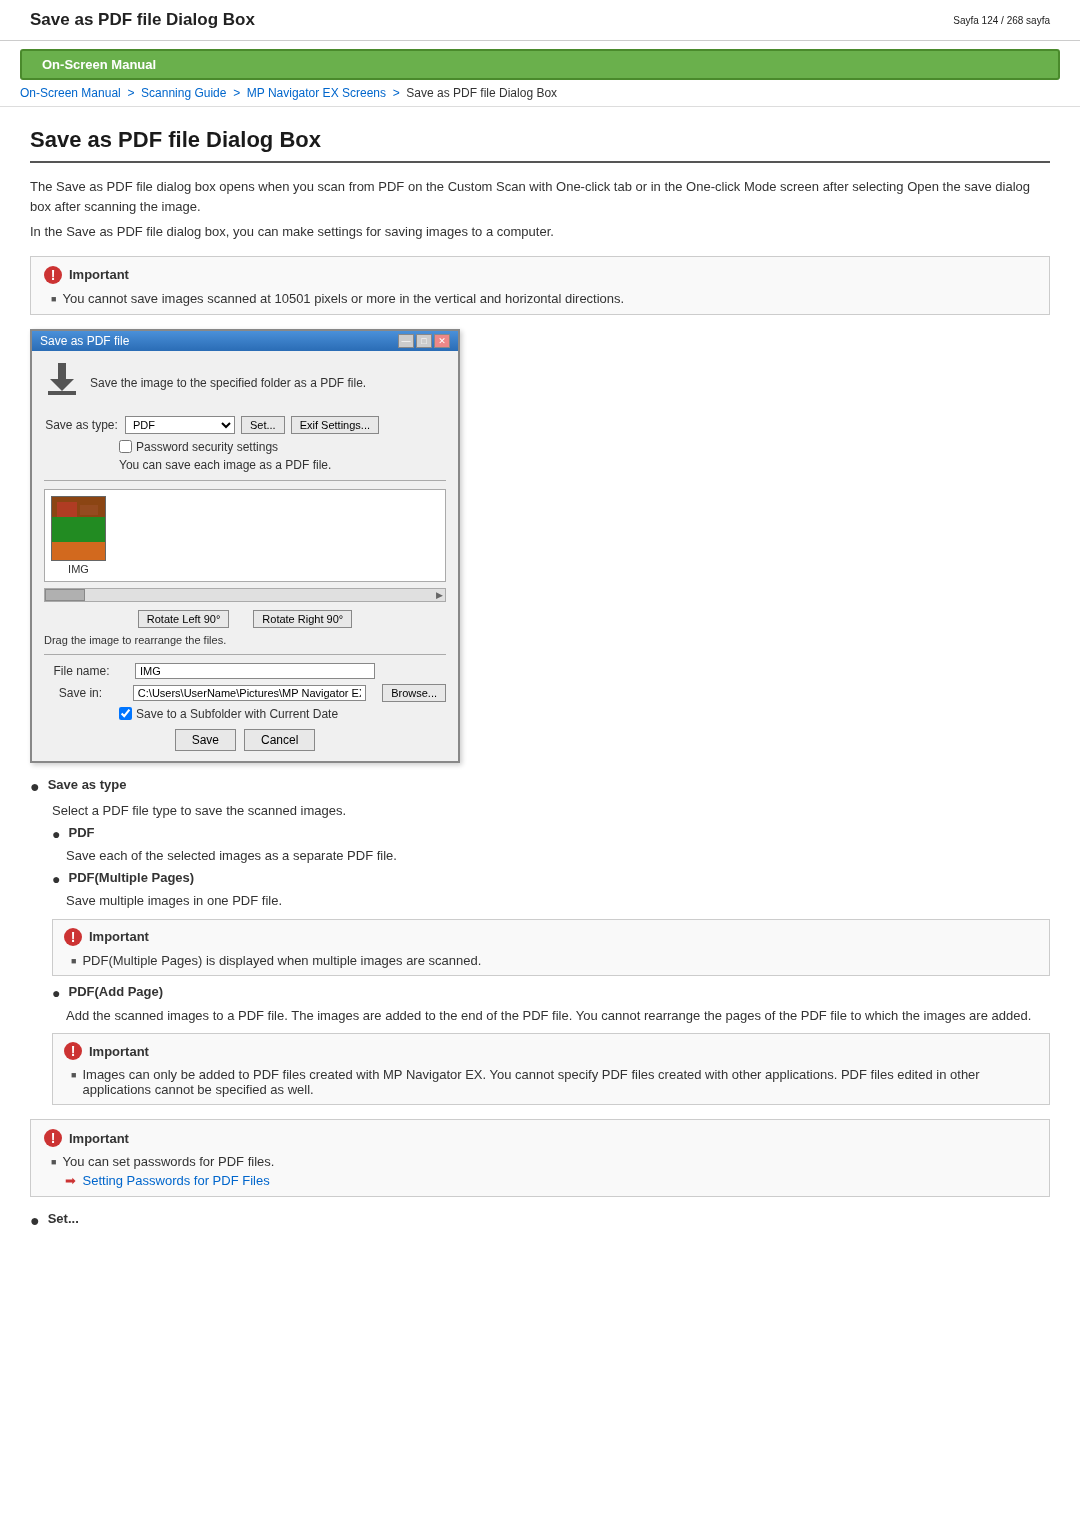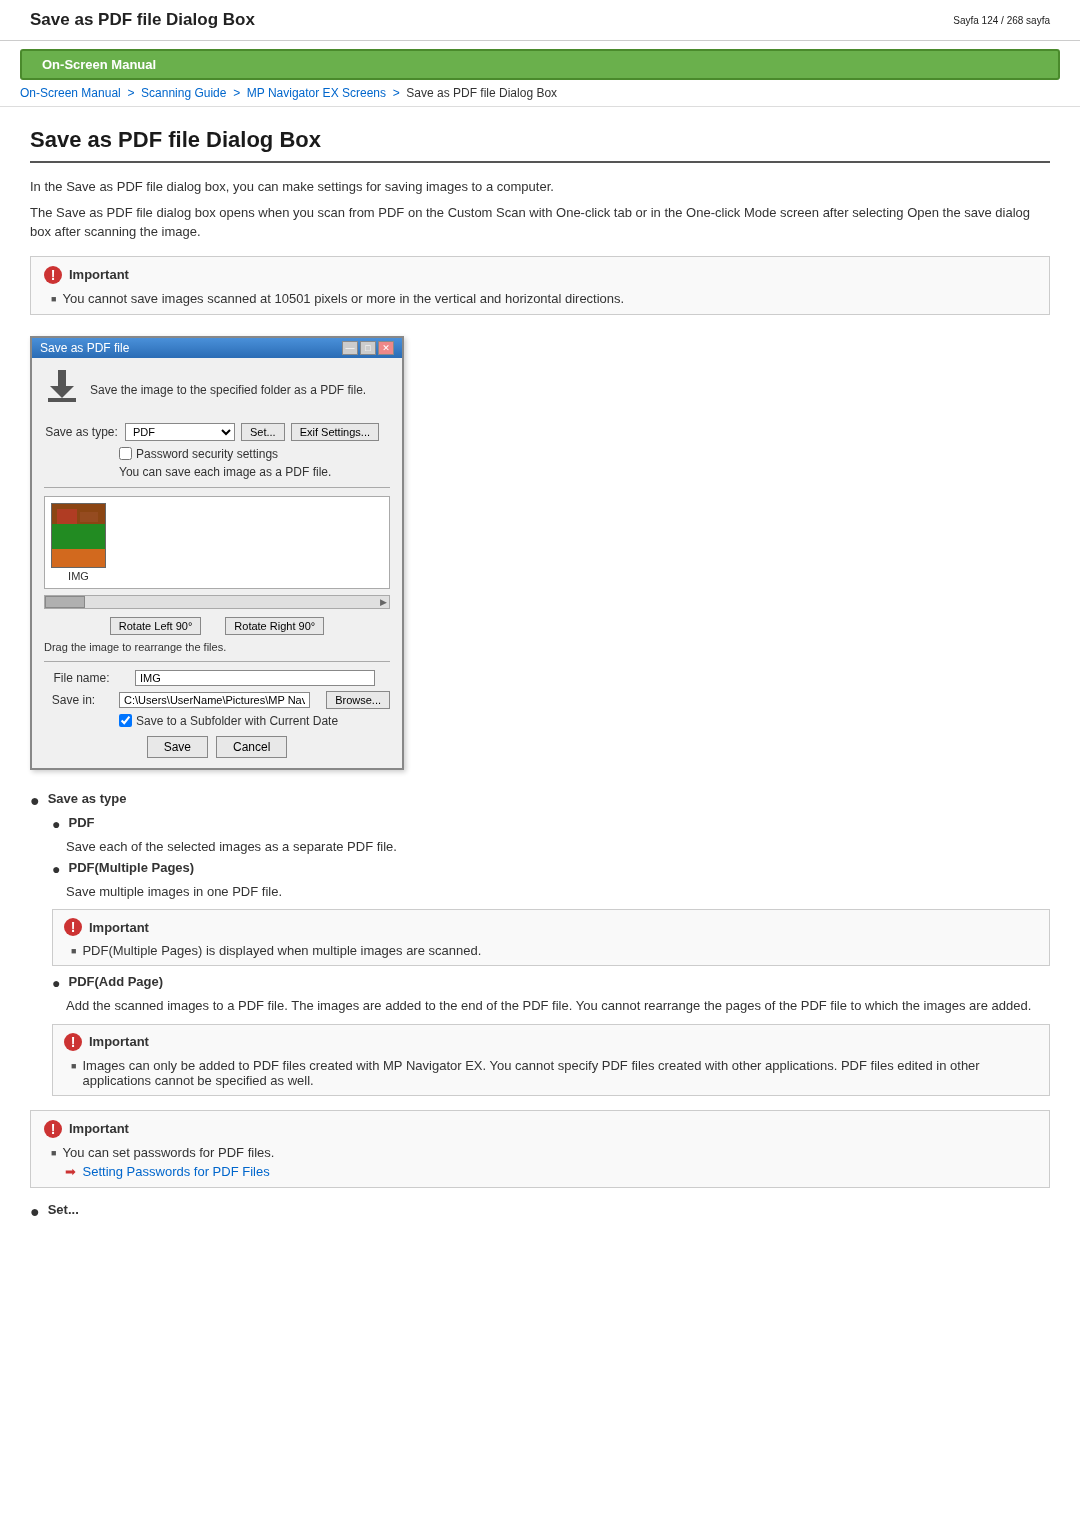--- a/index.html
+++ b/index.html
@@ -114,22 +114,22 @@
       margin-right: 6px;
       font-size: 9px;
       margin-top: 3px;
       flex-shrink: 0;
     }
 
     
     .dialog-container {
       border: 2px solid #888;
       background: #f0f0f0;
-      width: 374px;
-      margin: 21px 0;
+      width: 430px;
+      margin: 14px 0;
       font-size: 12px;
       box-shadow: 2px 2px 5px rgba(0,0,0,0.2);
     }
     .dialog-titlebar {
       background: linear-gradient(to bottom, #4a90d9, #2a6cb5);
       color: white;
       padding: 3px 8px;
       font-size: 12px;
       display: flex;
       justify-content: space-between;
@@ -376,22 +376,22 @@
   &nbsp;&gt;&nbsp;
   <a href="#">MP Navigator EX Screens</a>
   &nbsp;&gt;&nbsp;
   <span>Save as PDF file Dialog Box</span>
 </div>
 
 <div class="main-content">
 
   <h1 class="page-title">Save as PDF file Dialog Box</h1>
 
+  <p class="intro-text">The Save as PDF file dialog box opens when you scan from PDF on the Custom Scan with One-click tab or in the One-click Mode screen after selecting Open the save dialog box after scanning the image.</p>
   <p class="intro-text">In the Save as PDF file dialog box, you can make settings for saving images to a computer.</p>
-  <p class="intro-text">The Save as PDF file dialog box opens when you scan from PDF on the Custom Scan with One-click tab or in the One-click Mode screen after selecting Open the save dialog box after scanning the image.</p>
 
   <div class="important-box">
     <div class="important-header">
       <svg class="important-icon" viewBox="0 0 20 20">
         <circle cx="10" cy="10" r="9" fill="#cc3333"></circle>
         <text x="10" y="15" text-anchor="middle" fill="white" font-size="14" font-weight="bold">!</text>
       </svg>
       <span>Important</span>
     </div>
     <div class="important-item">
@@ -489,20 +489,21 @@
         <button class="dialog-action-btn">Cancel</button>
       </div>
     </div>
   </div>
 
   <div class="bullet-section">
     <div class="bullet-main">
       <span class="bullet-dot">●</span>
       <span class="bullet-title">Save as type</span>
     </div>
+    <p class="bullet-body">Select a PDF file type to save the scanned images.</p>
 
     <div class="sub-bullet">
       <span class="sub-bullet-dot">●</span>
       <span class="sub-bullet-title">PDF</span>
     </div>
     <p class="sub-bullet-body">Save each of the selected images as a separate PDF file.</p>
 
     <div class="sub-bullet">
       <span class="sub-bullet-dot">●</span>
       <span class="sub-bullet-title">PDF(Multiple Pages)</span>

